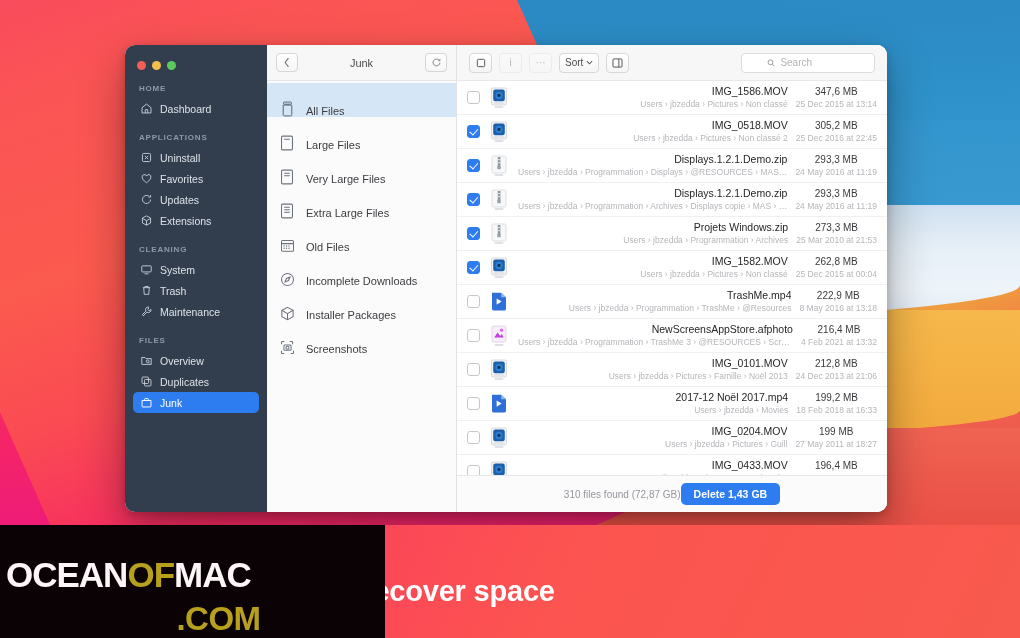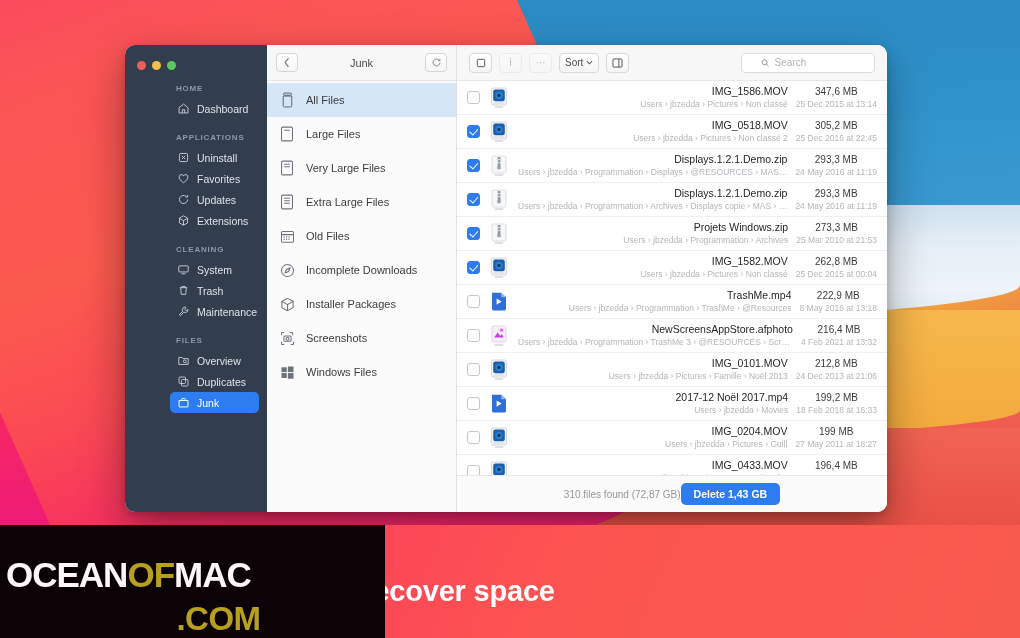--- a/index.html
+++ b/index.html
@@ -71,21 +71,21 @@
   .sidebar {
     width: 142px; background: #323d4d; flex: 0 0 142px;
     padding-top: 8px; position: relative;
   }
   .traffic { display: flex; gap: 6px; padding: 8px 0 0 12px; }
   .dot { width: 9px; height: 9px; border-radius: 50%; }
   .dot.r { background: #ef5f57; }
   .dot.y { background: #f0bf4c; }
   .dot.g { background: #5cc95f; }
 
-  .sb-group { margin-top: 14px; margin-left: 37px; }
+  .sb-group { margin-top: 14px; }
   .sb-title {
     font-size: 8px; letter-spacing: .8px; color: #8d98a8;
     padding: 0 0 5px 14px; text-transform: uppercase; font-weight: 600;
   }
   .sb-item {
     display: flex; align-items: center; gap: 7px;
     height: 21px; margin: 0 8px; padding-left: 7px;
     font-size: 10.5px; color: #dde3ea; border-radius: 5px;
     cursor: default;
   }
@@ -104,21 +104,21 @@
     background: #f7f7f8; border-bottom: 1px solid #e6e6e8;
   }
   .mh-btn {
     width: 22px; height: 19px; border: 1px solid #d6d6d9; border-radius: 4px;
     background: linear-gradient(#fff,#f6f6f7); display: flex;
     align-items: center; justify-content: center; cursor: default;
   }
   .mh-title { font-size: 11px; color: #4d4d50; }
   .mid-list { flex: 1; overflow: hidden; padding-top: 2px; }
   .mid-item {
-    display: flex; align-items: center; gap: 11px; height: 34px;
+    display: flex; align-items: flex-end; gap: 11px; height: 34px;
     padding: 0 12px; font-size: 11px; color: #3c3c40; cursor: default;
   }
   .mid-item.active { background: #d5e6f7; }
   .mid-ico { width: 16px; height: 16px; flex: 0 0 16px; display:flex; align-items:center; justify-content:center; }
 
   
   .filepane { flex: 1; display: flex; flex-direction: column; background: #fff; min-width:0; }
   .toolbar {
     height: 36px; flex: 0 0 36px; display: flex; align-items: center;
     gap: 7px; padding: 0 12px; background: #f7f7f8;
@@ -127,21 +127,21 @@
   .tb-btn {
     min-width: 23px; height: 20px; border: 1px solid #d8d8db; border-radius: 4px;
     background: linear-gradient(#fff,#f5f5f6); display: flex; align-items: center;
     justify-content: center; gap: 3px; padding: 0 5px;
     font-size: 10px; color: #4a4a4d; cursor: default;
   }
   .tb-btn.dim { opacity: .38; }
   .tb-spacer { flex: 1; }
   .searchbox {
     width: 134px; height: 20px; border: 1px solid #dcdcdf; border-radius: 4px;
-    background: #fff; display: flex; align-items: center; gap: 5px; padding: 0 19px;
+    background: #fff; display: flex; align-items: center; gap: 5px; padding: 0 25px;
   }
   .searchbox input {
     border: none; outline: none; font-size: 10px; color: #333;
     width: 100%; background: transparent; font-family: "Liberation Sans", sans-serif;
   }
   .searchbox input::placeholder { color: #b3b3b8; }
 
   .rows { flex: 1; overflow: hidden; position: relative; }
   .row {
     display: flex; align-items: center; height: 34px; padding: 0 10px 0 10px;
@@ -431,31 +431,20 @@
         <span class="mid-ico">
           <svg width="15" height="15" viewBox="0 0 16 16" fill="none" stroke="#6d737d" stroke-width="1.1">
               <path d="M1.6 4.6V2.4a.8.8 0 01.8-.8h2.2M10.4 1.6h2.2a.8.8 0 01.8.8v2.2M14.4 11.4v2.2a.8.8 0 01-.8.8h-2.2M4.6 14.4H2.4a.8.8 0 01-.8-.8v-2.2"></path>
               <rect x="4.2" y="5.4" width="7.6" height="5.6" rx="1"></rect>
               <circle cx="8" cy="8.2" r="1.6"></circle>
             </svg>
         </span>
         <span>Screenshots</span>
       </div>
 
-      <div class="mid-item">
-        <span class="mid-ico">
-          <svg width="15" height="15" viewBox="0 0 16 16" fill="#6d737d">
-              <rect x="1.6" y="2.4" width="5.6" height="5.2"></rect>
-              <rect x="8.4" y="1.6" width="6" height="6"></rect>
-              <rect x="1.6" y="8.6" width="5.6" height="5.2"></rect>
-              <rect x="8.4" y="8.6" width="6" height="6"></rect>
-            </svg>
-        </span>
-        <span>Windows Files</span>
-      </div>
 
     </div>
   </div>
 
   <div class="filepane">
 
     <div class="toolbar">
       <div class="tb-btn">
         <svg width="10" height="10" viewBox="0 0 12 12" fill="none" stroke="#5b5b5f" stroke-width="1.2">
             <rect x="1.6" y="1.6" width="8.8" height="8.8" rx="1.2"></rect>

